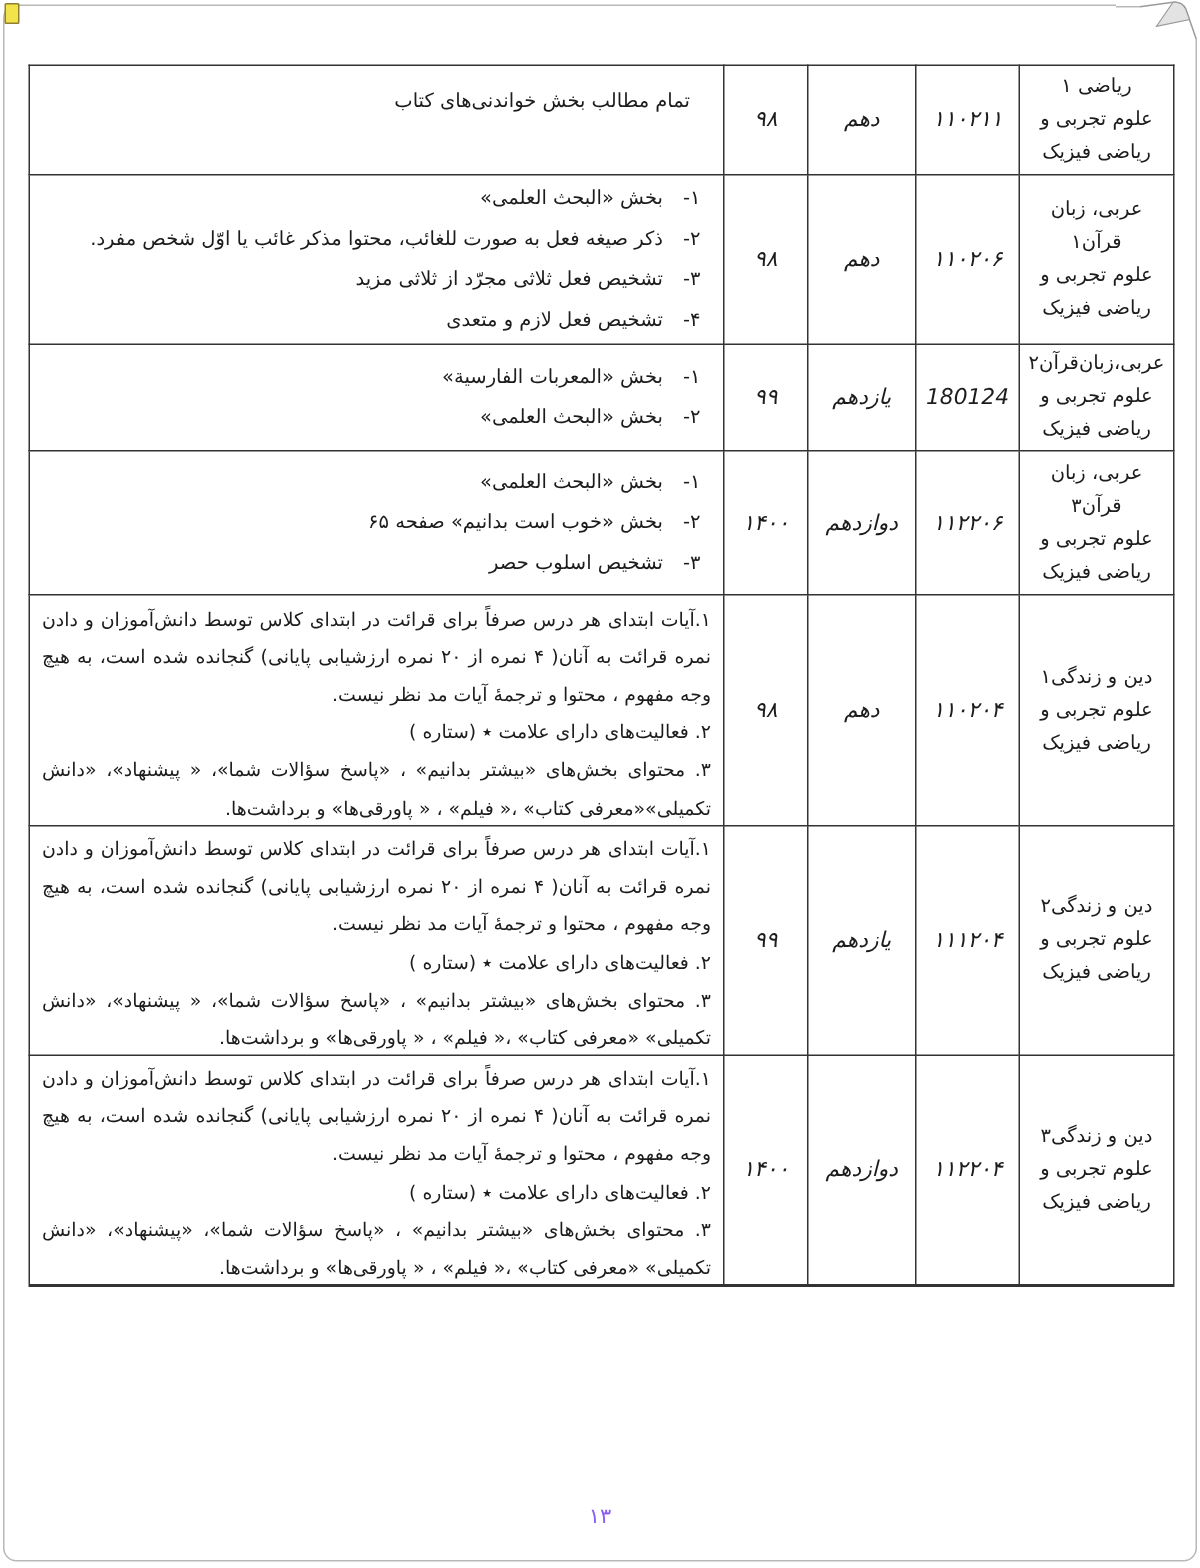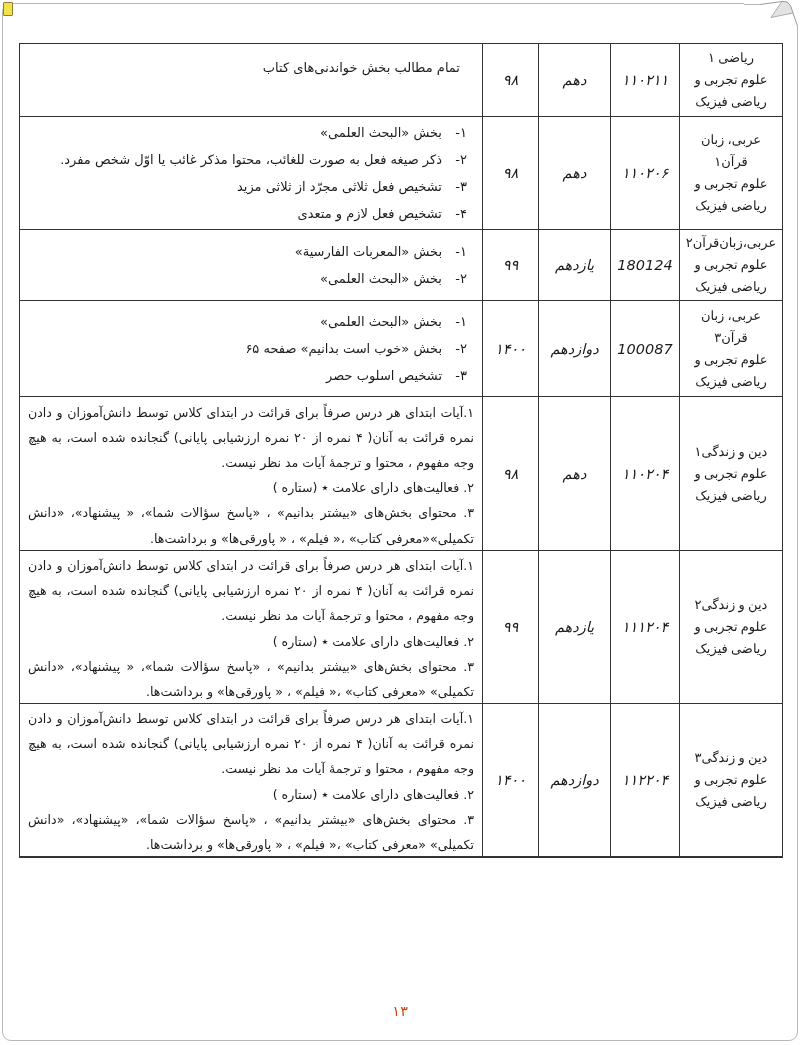--- a/index.html
+++ b/index.html
@@ -20,37 +20,37 @@
   }
   
   table{
     position:absolute;left:19px;top:43px;
     border-collapse:collapse;table-layout:fixed;direction:rtl;
     border:1px solid #333;border-bottom-width:2px;
   }
   td{border:1px solid #333;overflow:hidden;}
   td.course{
     text-align:center;vertical-align:middle;
-    font-size:13px;line-height:22px;padding:2px 4px;font-family:Liberation Serif, serif;
+    font-size:13px;line-height:22px;padding:2px 4px;
   }
   td.code,td.grade,td.year{
     text-align:center;vertical-align:middle;font-size:14.5px;font-style:italic;
   }
   td.desc{vertical-align:middle;font-size:13px;}
   td.desc.plain{vertical-align:top;padding:14px 22px 2px 12px;text-align:right;line-height:20px;}
   td.desc.list{padding:2px 15px 2px 12px;}
   td.desc.list .content-line{display:flex;gap:10px;line-height:27px;text-align:right;}
   td.desc.list .num{min-width:15px;flex:0 0 auto;}
   td.desc.para{padding:2px 8px;}
   td.desc.para .content-line{text-align:justify;line-height:25.2px;font-size:12.6px;}
   td.desc .desc-inner{max-height:148px;overflow:hidden;}
   
   .footer-page-number{
     position:absolute;left:0;right:0;top:1003px;
-    text-align:center;font-size:14px;color:#c2410c;font-family:Liberation Mono, monospace;
+    text-align:center;font-size:14px;color:#8b5cf6;
   }
 </style>
 </head>
 <body>
 
 <div class="page-frame"></div>
 <div class="corner-marker"></div>
 <svg class="corner-fold" width="56" height="52" viewBox="0 0 56 52">
   <rect x="0" y="0" width="56" height="52" fill="#ffffff"></rect>
   <path d="M0 4.5 H16" stroke="#b8b8b8" stroke-width="1" fill="none"></path>
@@ -136,21 +136,21 @@
           </div>
         </td>
   </tr>
       <tr style="height: 96px;">
     <td class="course">
           <div>عربی، زبان</div>
           <div>قرآن۳</div>
           <div>علوم تجربی و</div>
           <div>ریاضی فیزیک</div>
         </td>
-    <td class="code">100087</td>
+    <td class="code">۱۱۲۲۰۶</td>
     <td class="grade">دوازدهم</td>
     <td class="year">۱۴۰۰</td>
     <td class="desc list">
           <div class="desc-inner">
             <div class="content-line">
               <span class="num">۱-</span>
               <span class="txt">بخش «البحث العلمی»</span>
             </div>
             <div class="content-line">
               <span class="num">۲-</span>

